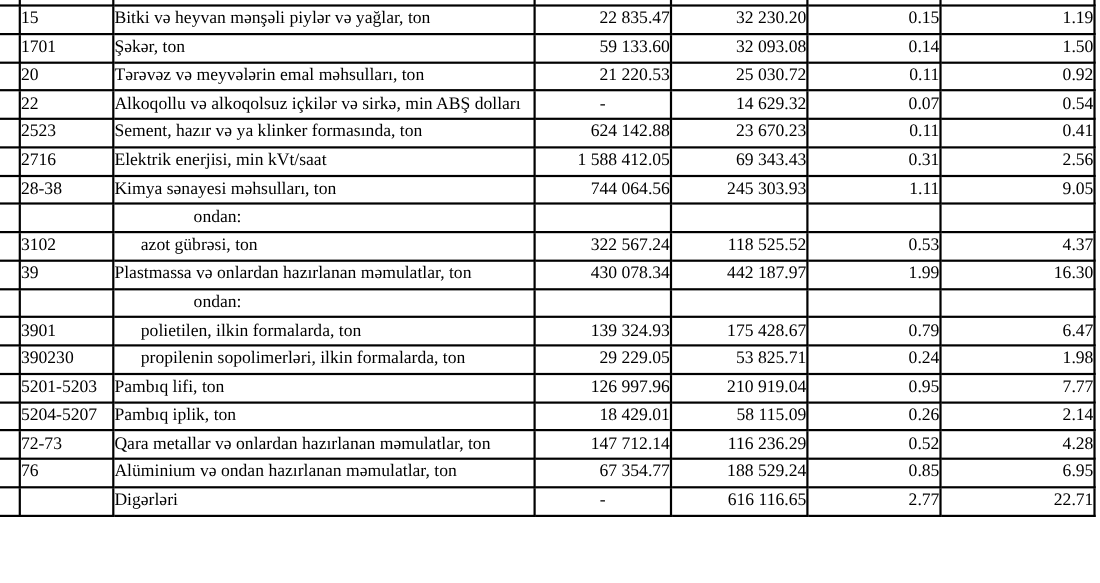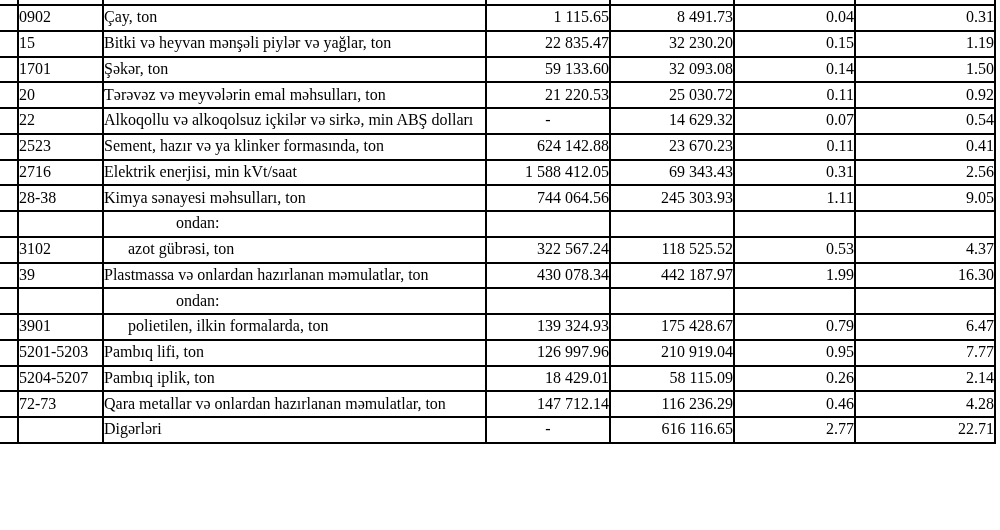--- a/index.html
+++ b/index.html
@@ -78,29 +78,20 @@
           <td class=""></td>
           <td class=""></td>
           <td class=""></td>
           <td class=""></td>
           <td class=""></td>
           <td class=""></td>
           <td class=""></td>
         </tr>
         <tr>
           <td class="margin-cell"></td>
-          <td class="code-cell">0902</td>
-          <td class="name-cell indent-0">Çay, ton</td>
-          <td class="value-cell">1 115.65</td>
-          <td class="value-cell">8 491.73</td>
-          <td class="value-cell">0.04</td>
-          <td class="value-cell">0.31</td>
-        </tr>
-        <tr>
-          <td class="margin-cell"></td>
           <td class="code-cell">15</td>
           <td class="name-cell indent-0">Bitki və heyvan mənşəli piylər və yağlar, ton</td>
           <td class="value-cell">22 835.47</td>
           <td class="value-cell">32 230.20</td>
           <td class="value-cell">0.15</td>
           <td class="value-cell">1.19</td>
         </tr>
         <tr>
           <td class="margin-cell"></td>
           <td class="code-cell">1701</td>
@@ -195,20 +186,29 @@
           <td class="margin-cell"></td>
           <td class="code-cell">3901</td>
           <td class="name-cell indent-1">polietilen, ilkin formalarda, ton</td>
           <td class="value-cell">139 324.93</td>
           <td class="value-cell">175 428.67</td>
           <td class="value-cell">0.79</td>
           <td class="value-cell">6.47</td>
         </tr>
         <tr>
           <td class="margin-cell"></td>
+          <td class="code-cell">390230</td>
+          <td class="name-cell indent-1">propilenin sopolimerləri, ilkin formalarda, ton</td>
+          <td class="value-cell">29 229.05</td>
+          <td class="value-cell">53 825.71</td>
+          <td class="value-cell">0.24</td>
+          <td class="value-cell">1.98</td>
+        </tr>
+        <tr>
+          <td class="margin-cell"></td>
           <td class="code-cell">5201-5203</td>
           <td class="name-cell indent-0">Pambıq lifi, ton</td>
           <td class="value-cell">126 997.96</td>
           <td class="value-cell">210 919.04</td>
           <td class="value-cell">0.95</td>
           <td class="value-cell">7.77</td>
         </tr>
         <tr>
           <td class="margin-cell"></td>
           <td class="code-cell">5204-5207</td>
@@ -217,22 +217,31 @@
           <td class="value-cell">58 115.09</td>
           <td class="value-cell">0.26</td>
           <td class="value-cell">2.14</td>
         </tr>
         <tr>
           <td class="margin-cell"></td>
           <td class="code-cell">72-73</td>
           <td class="name-cell indent-0">Qara metallar və onlardan hazırlanan məmulatlar, ton</td>
           <td class="value-cell">147 712.14</td>
           <td class="value-cell">116 236.29</td>
-          <td class="value-cell">0.46</td>
+          <td class="value-cell">0.52</td>
           <td class="value-cell">4.28</td>
+        </tr>
+        <tr>
+          <td class="margin-cell"></td>
+          <td class="code-cell">76</td>
+          <td class="name-cell indent-0">Alüminium və ondan hazırlanan məmulatlar, ton</td>
+          <td class="value-cell">67 354.77</td>
+          <td class="value-cell">188 529.24</td>
+          <td class="value-cell">0.85</td>
+          <td class="value-cell">6.95</td>
         </tr>
         <tr>
           <td class="margin-cell"></td>
           <td class="code-cell"></td>
           <td class="name-cell indent-0">Digərləri</td>
           <td class="value-cell dash-cell">-</td>
           <td class="value-cell">616 116.65</td>
           <td class="value-cell">2.77</td>
           <td class="value-cell">22.71</td>
         </tr>

